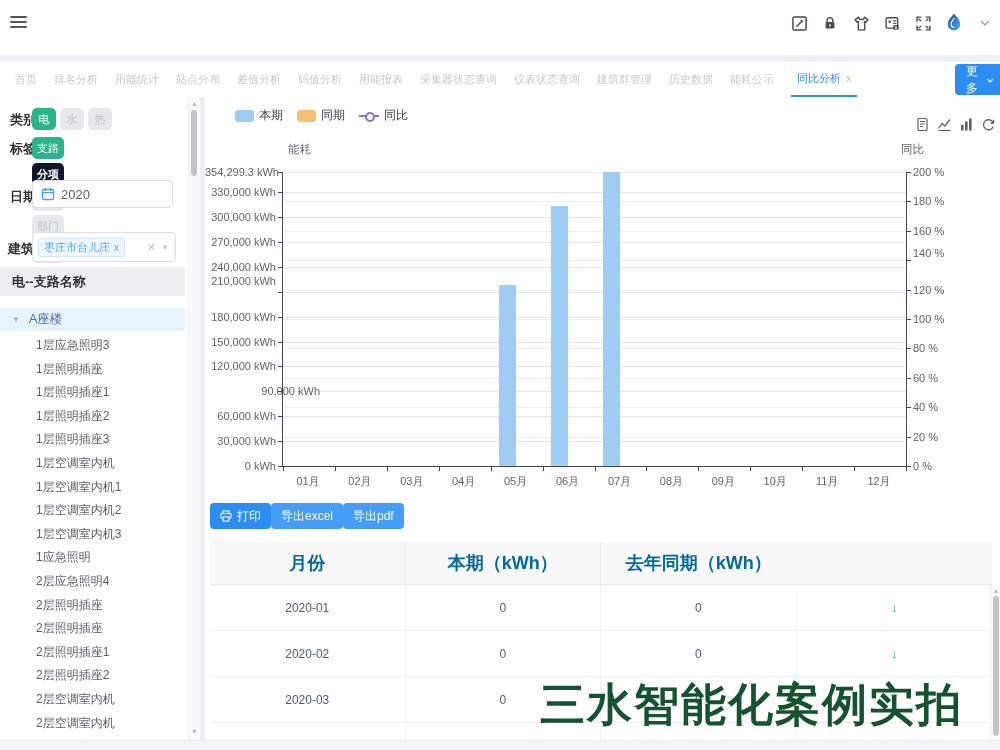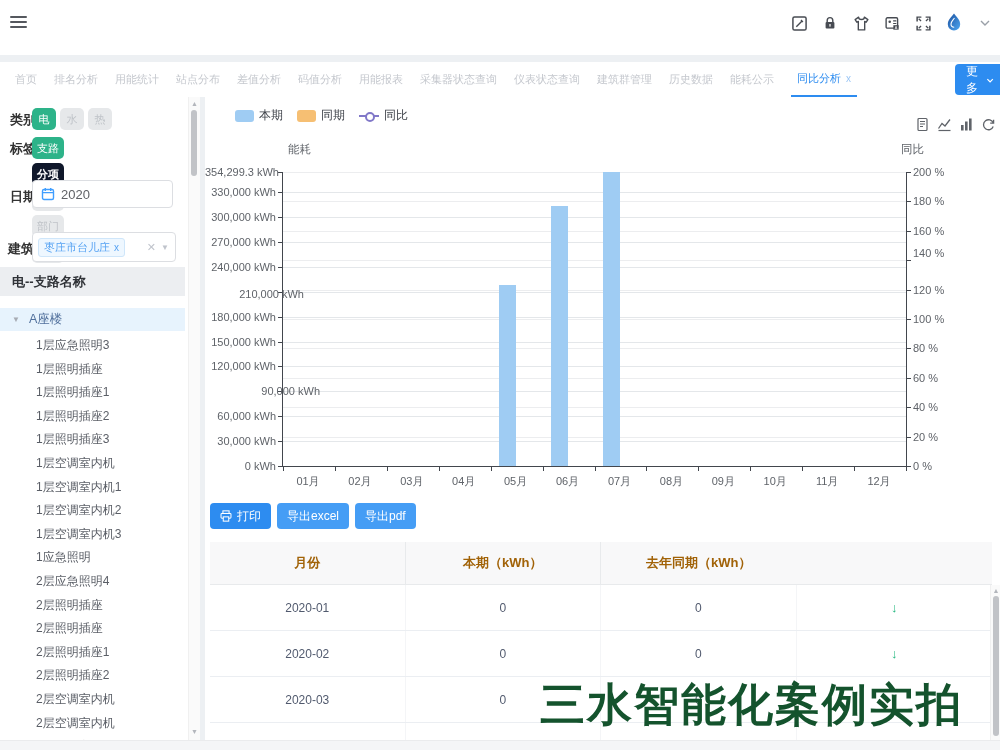--- a/index.html
+++ b/index.html
@@ -50,25 +50,25 @@
   .ax-title{position:absolute;font-size:11.5px;color:#5f6369;}
   #plot{position:absolute;left:77px;top:75px;width:623px;height:294px;border-left:1px solid #42464d;border-right:1px solid #42464d;border-bottom:1px solid #42464d;}
   .gl{position:absolute;left:0;width:100%;height:1px;background:#e4e7ea;}
   .tickL{position:absolute;left:-5px;width:5px;height:1px;background:#42464d;}
   .tickR{position:absolute;right:-5px;width:5px;height:1px;background:#42464d;}
   .tickX{position:absolute;bottom:-5px;width:1px;height:5px;background:#42464d;}
   .bar{position:absolute;bottom:0;width:17px;background:#9fccf3;}
   .ylab{position:absolute;left:0;width:71px;text-align:right;font-size:11px;color:#5f6369;white-space:nowrap;}
   .yrlab{position:absolute;left:708px;font-size:11px;color:#5f6369;white-space:nowrap;}
   .xlab{position:absolute;width:52px;text-align:center;font-size:11px;color:#5f6369;}
-  .btnrow{position:absolute;left:5px;top:406px;display:flex;gap:6px;}
+  .btnrow{position:absolute;left:5px;top:406px;display:flex;gap:0;}
   .act-btn{height:26px;border:none;border-radius:4px;color:#fff;font-size:12px;padding:0 10px;display:flex;align-items:center;gap:5px;cursor:pointer;font-family:"Liberation Sans",sans-serif;}
   .table{position:absolute;left:5px;top:445px;width:782px;}
   .thead{display:grid;grid-template-columns:repeat(4,1fr);background:#f8f8f9;border-bottom:1px solid #e8eaec;height:42px;}
-  .th{display:flex;align-items:center;justify-content:center;font-size:13px;font-weight:700;color:#a16207;border-right:1px solid #e8eaec;}
+  .th{display:flex;align-items:center;justify-content:center;font-size:18px;font-weight:700;color:#0369a1;border-right:1px solid #e8eaec;}
   .th:last-child{border-right:none;}
   .trow{display:grid;grid-template-columns:repeat(4,1fr);height:45px;border-bottom:1px solid #ebeef2;}
   .td{display:flex;align-items:center;justify-content:center;font-size:12px;color:#515a6e;border-right:1px solid #f4f5f7;}
   .td:last-child{border-right:none;}
   .arr-down{color:#23b77f;font-size:13px;}
   .watermark{position:absolute;left:335px;top:578px;font-size:45px;font-weight:700;color:#14532d;white-space:nowrap;letter-spacing:2px;pointer-events:none;}
   .hscroll{position:absolute;left:0;top:740px;width:1000px;height:10px;background:#f4f5f7;border-top:1px solid #eaebed;}
 </style>
 </head>
 <body>
@@ -338,21 +338,21 @@
         <div class="bar" style="left: 320px; height: 294px; background: rgb(159, 204, 243);"></div>
       </div>
     <div id="ylabels">
         <div class="ylab" style="top: 363px;">0 kWh</div>
         <div class="ylab" style="top: 338.1px;">30,000 kWh</div>
         <div class="ylab" style="top: 313.2px;">60,000 kWh</div>
         <div class="ylab" style="top: 288.3px; padding-left: 44px;">90,000 kWh</div>
         <div class="ylab" style="top: 263.4px;">120,000 kWh</div>
         <div class="ylab" style="top: 238.5px;">150,000 kWh</div>
         <div class="ylab" style="top: 213.6px;">180,000 kWh</div>
-        <div class="ylab" style="top: 191px; margin-left: 28px;">210,000 kWh</div>
+        <div class="ylab" style="top: 178px;">210,000 kWh</div>
         <div class="ylab" style="top: 163.8px;">240,000 kWh</div>
         <div class="ylab" style="top: 139px;">270,000 kWh</div>
         <div class="ylab" style="top: 114.1px;">300,000 kWh</div>
         <div class="ylab" style="top: 89.2px;">330,000 kWh</div>
         <div class="ylab" style="top: 69px;">354,299.3 kWh</div>
       </div>
     <div id="yrlabels">
         <div class="yrlab" style="top: 363px;">0 %</div>
         <div class="yrlab" style="top: 333.6px;">20 %</div>
         <div class="yrlab" style="top: 304.2px;">40 %</div>

